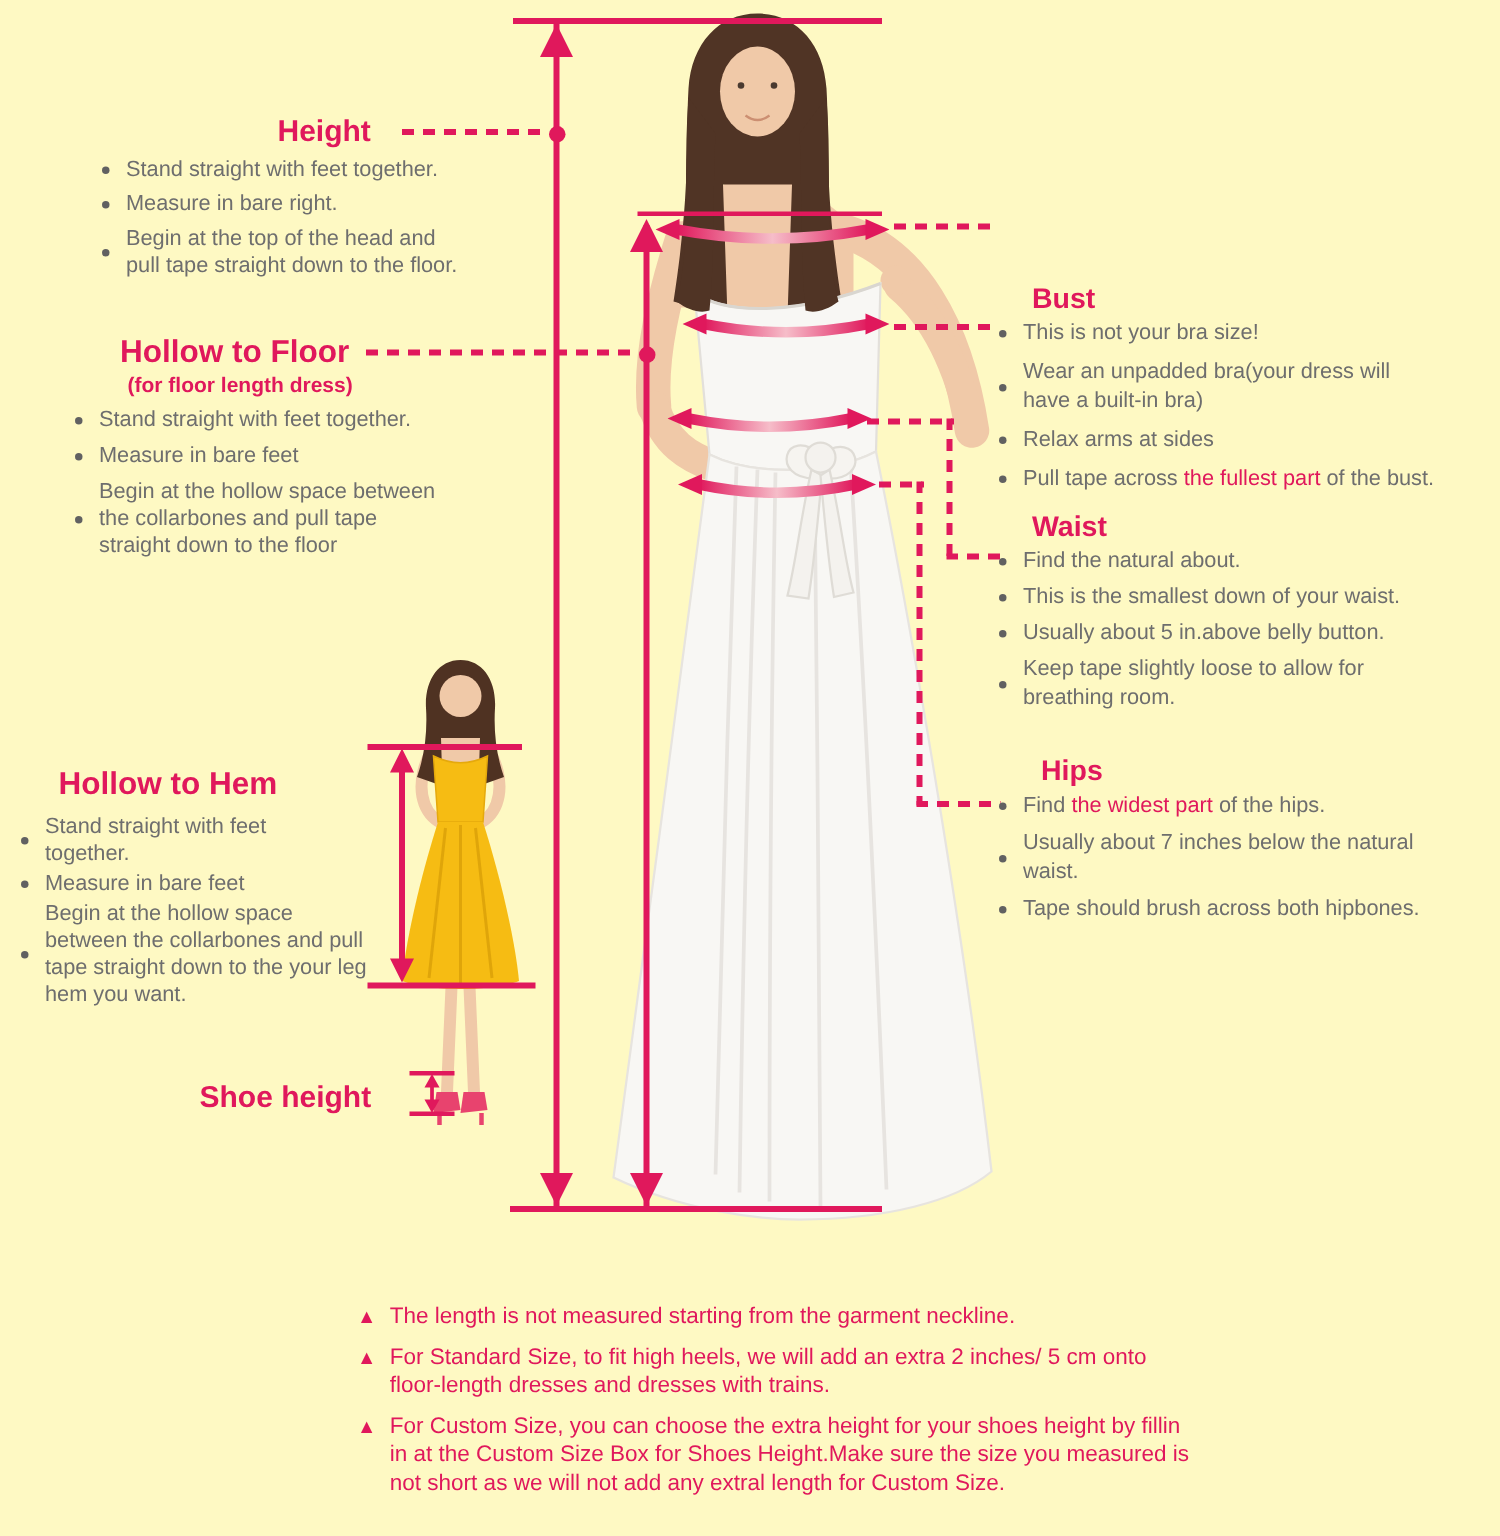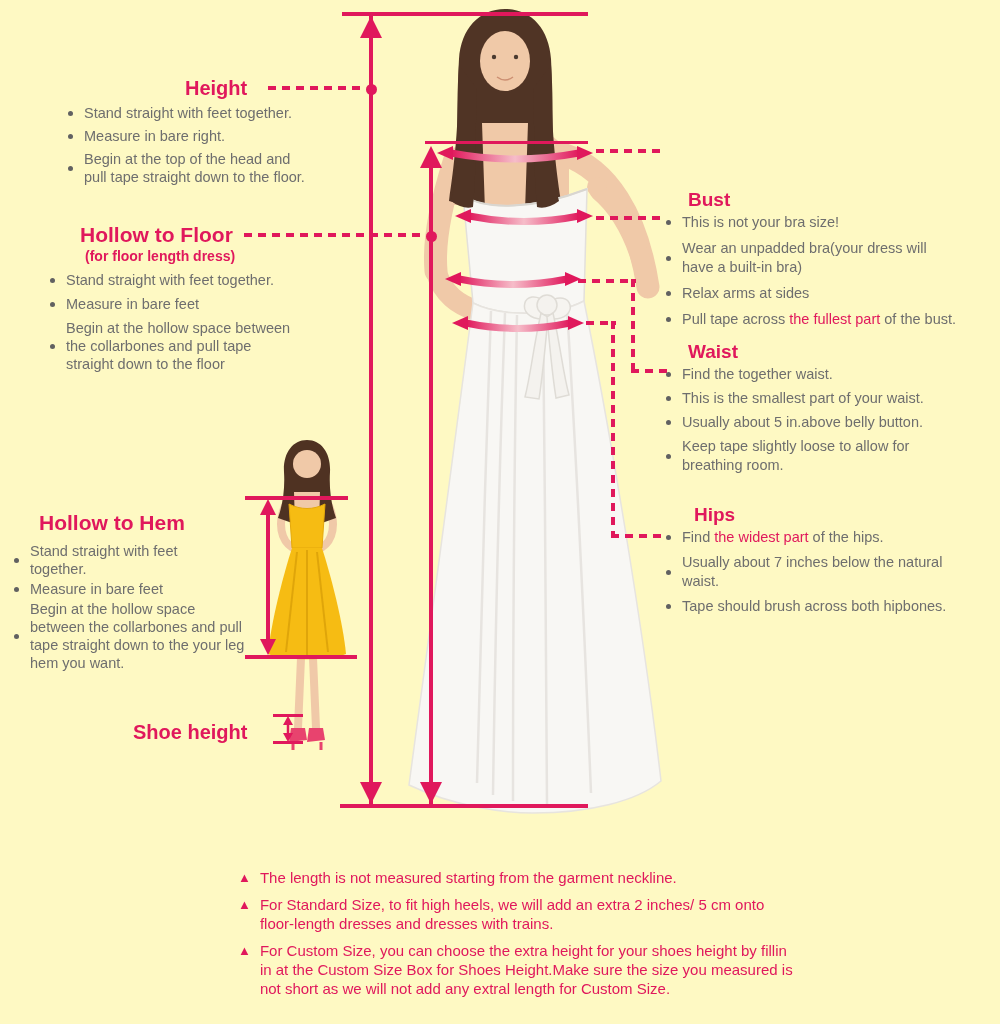--- a/index.html
+++ b/index.html
@@ -285,25 +285,25 @@
         <span><span>Pull tape across </span><span class="hl">the fullest part</span><span> of the bust.</span></span>
       </li>
     </ul>
   </div>
 
   <div class="sec" style="left:666px;top:341px;width:325px;">
     <div class="sec-title r" style="margin-left:22px;">Waist</div>
     <ul class="blist rl" style="margin-top:2px;">
       <li>
           <span class="dot"></span>
-          <span class="txt">Find the together waist.</span>
-        </li>
-      <li>
-          <span class="dot"></span>
-          <span class="txt">This is the smallest part of your waist.</span>
+          <span class="txt">Find the natural about.</span>
+        </li>
+      <li>
+          <span class="dot"></span>
+          <span class="txt">This is the smallest down of your waist.</span>
         </li>
       <li>
           <span class="dot"></span>
           <span class="txt">Usually about 5 in.above belly button.</span>
         </li>
       <li>
           <span class="dot"></span>
           <span class="txt">Keep tape slightly loose to allow for
 breathing room.</span>
         </li>

